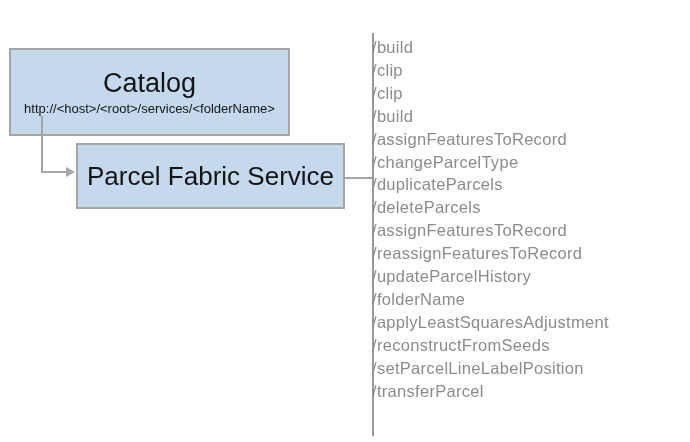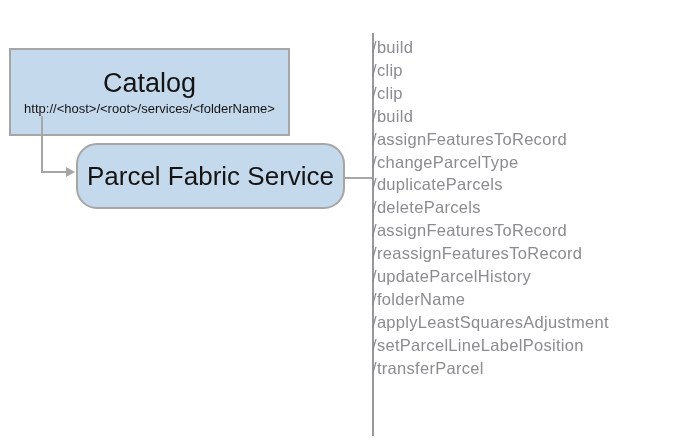--- a/index.html
+++ b/index.html
@@ -16,21 +16,21 @@
     background: var(--box-fill);
     border: 2px solid var(--box-border);
     box-sizing: border-box;
     display: flex;
     flex-direction: column;
     align-items: center;
     justify-content: center;
     text-align: center;
   }
   .box-catalog { left: 9px;  top: 48px;  width: 281px; height: 88px; }
-  .box-service { left: 76px; top: 143px; width: 269px; height: 66px; border-radius: 21px; }
+  .box-service { left: 76px; top: 143px; width: 269px; height: 66px; }
   .box-title {
     font-size: 26px;
     line-height: 30px;
     color: var(--title-text);
     white-space: nowrap;
   }
   .box-catalog .box-title { font-size: 27px; }
   .box-subtitle {
     font-size: 13px;
     line-height: 16px;
@@ -95,17 +95,18 @@
       <div>/build</div>
       <div>/assignFeaturesToRecord</div>
       <div>/changeParcelType</div>
       <div>/duplicateParcels</div>
       <div>/deleteParcels</div>
       <div>/assignFeaturesToRecord</div>
       <div>/reassignFeaturesToRecord</div>
       <div>/updateParcelHistory</div>
       <div>/folderName</div>
       <div>/applyLeastSquaresAdjustment</div>
+      <div>/reconstructFromSeeds</div>
       <div>/setParcelLineLabelPosition</div>
       <div>/transferParcel</div>
     </div>
 
 </div>
 
 </body></html>

